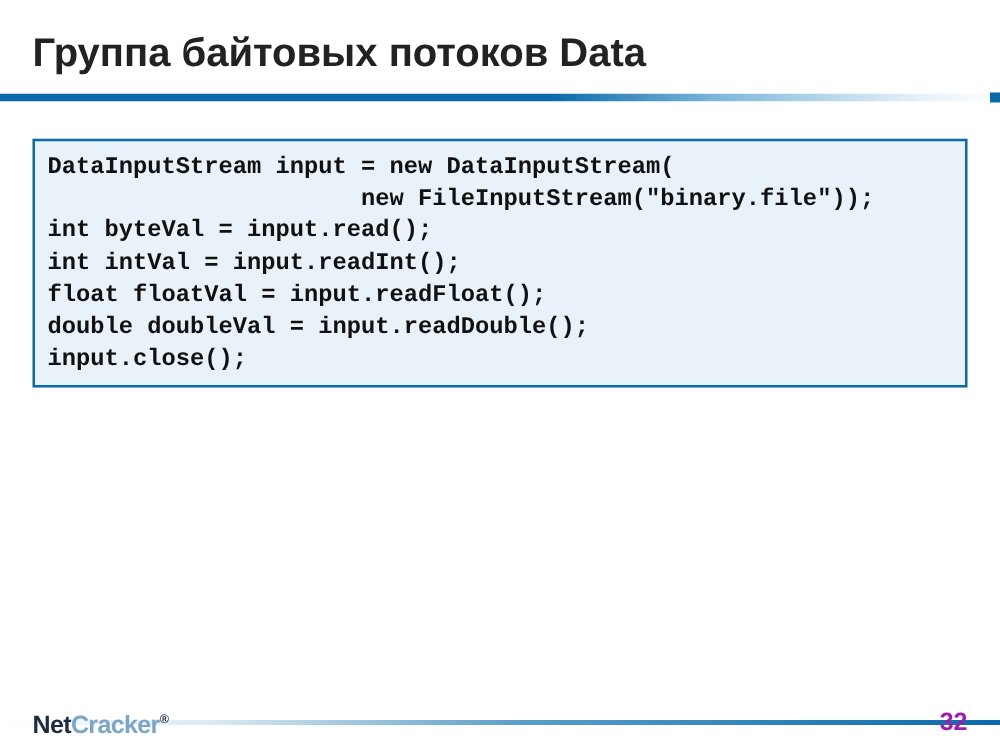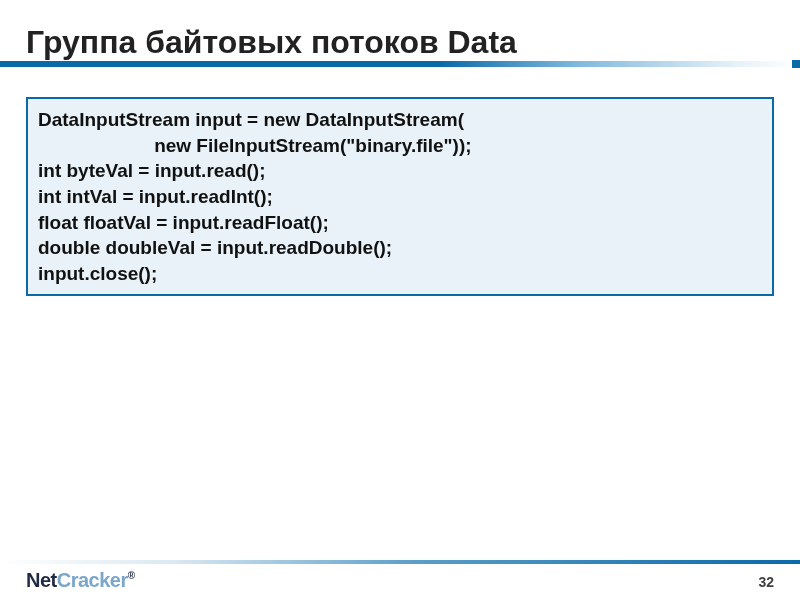--- a/index.html
+++ b/index.html
@@ -14,20 +14,21 @@
   .slide {
     width: 100%;
     height: 100%;
     padding: 24px 26px 50px 26px;
     position: relative;
   }
   .title {
     font-size: 32px;
     font-weight: bold;
     color: #222;
+    margin-bottom: 14px;
   }
   .rule-wrap {
     position: relative;
     height: 6px;
     margin-bottom: 30px;
   }
   .rule {
     position: absolute;
     left: -26px;
     right: -26px;
@@ -40,33 +41,33 @@
     top: -1px;
     width: 8px;
     height: 8px;
     background: #0a6aa8;
   }
   .code-box {
     border: 2px solid #0a6aa8;
     background: #e9f2f8;
     padding: 8px 10px;
     margin-bottom: 16px;
-    font-family: Liberation Sans, sans-serif;
+    font-family: Liberation Mono, monospace;
     font-size: 19px;
     font-weight: bold;
     line-height: 1.35;
     white-space: pre;
     color: #111;
   }
   .footer {
     position: absolute;
     left: 0;
     right: 0;
     bottom: 0;
-    height: 40px;
+    height: 24px;
   }
   .footer-rule {
     position: absolute;
     left: 0;
     right: 0;
     top: 0;
     height: 4px;
     background: linear-gradient(to right, #fff 0%, #d9e8f2 22%, #5a9ec8 52%, #0a6aa8 100%);
   }
   .logo {
@@ -78,23 +79,23 @@
     font-weight: bold;
     letter-spacing: -0.5px;
     color: #1e2a44;
   }
   .logo .accent { color: #7aa6c9; }
   .logo .reg { font-size: 10px; vertical-align: super; }
   .pagenum {
     position: absolute;
     right: 26px;
     bottom: 10px;
-    font-size: 14px;
+    font-size: 20px;
     font-weight: bold;
-    color: #404040;
+    color: #a21caf;
   }
 </style>
 </head>
 <body>
 
 <div class="slide">
   <div class="title">Группа байтовых потоков Data</div>
 
   <div class="rule-wrap">
     <div class="rule"></div>

